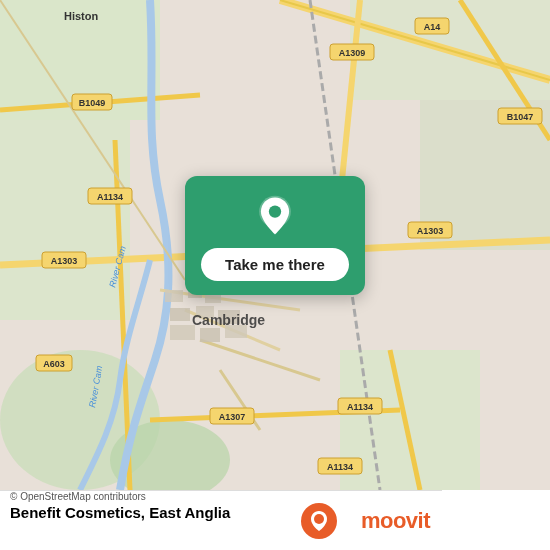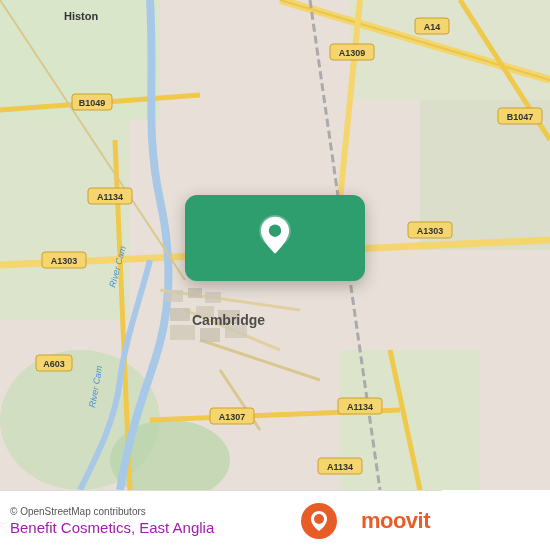--- a/index.html
+++ b/index.html
@@ -55,41 +55,40 @@
       width: 100%;
       text-align: center;
     }
 
     
     #bottom-bar {
       width: 442px;
       height: 60px;
       background: white;
       display: flex;
-      align-items: center;
       justify-content: space-between;
       padding: 0 12px 0 10px;
       border-top: 1px solid #ddd;
     }
 
     #bottom-left {
       display: flex;
       flex-direction: column;
     }
 
     #copyright-text {
       font-size: 10px;
       color: #555;
       margin-bottom: 2px;
     }
 
     #location-name {
       font-size: 15px;
-      font-weight: 400;
-      color: #a21caf;
+      font-weight: 700;
+      color: #000000;
     }
 
     #moovit-logo {
       display: flex;
       align-items: center;
       gap: 24px;
     }
 
     #moovit-icon {
       width: 36px;
@@ -200,20 +199,21 @@
   </svg>
 
   
   <div id="location-card">
 
     <svg id="pin-icon" viewBox="0 0 44 50" xmlns="http://www.w3.org/2000/svg">
       <circle cx="22" cy="20" r="18" fill="white" opacity="0.25"></circle>
       <path d="M22 4 C13.16 4 6 11.16 6 20 C6 31.5 22 46 22 46 C22 46 38 31.5 38 20 C38 11.16 30.84 4 22 4Z" fill="white"></path>
       <circle cx="22" cy="20" r="7" fill="#2e9e6e"></circle>
     </svg>
+    <button id="take-me-there-btn">Take me there</button>
   </div>
 </div>
 
 <div id="bottom-bar">
   <div id="bottom-left">
     <span id="copyright-text">© OpenStreetMap contributors</span>
     <span id="location-name">Benefit Cosmetics, East Anglia</span>
   </div>
   <div id="moovit-logo">
     <svg id="moovit-icon" viewBox="0 0 36 36" xmlns="http://www.w3.org/2000/svg">

